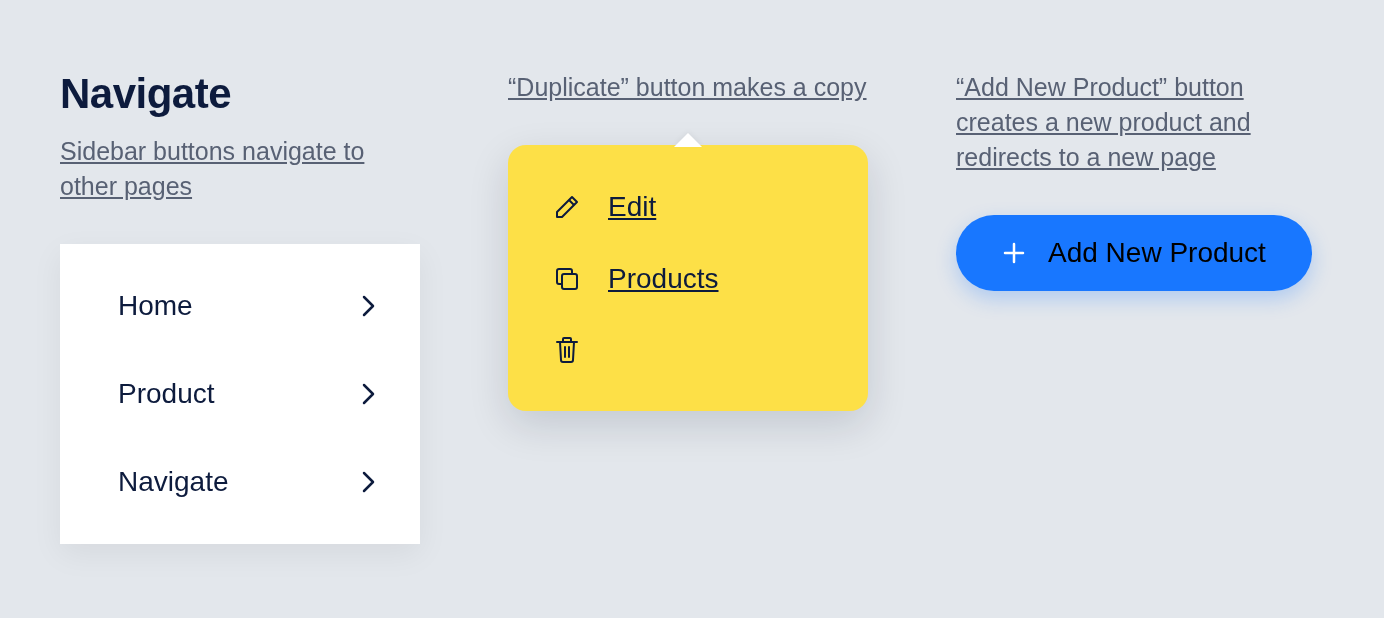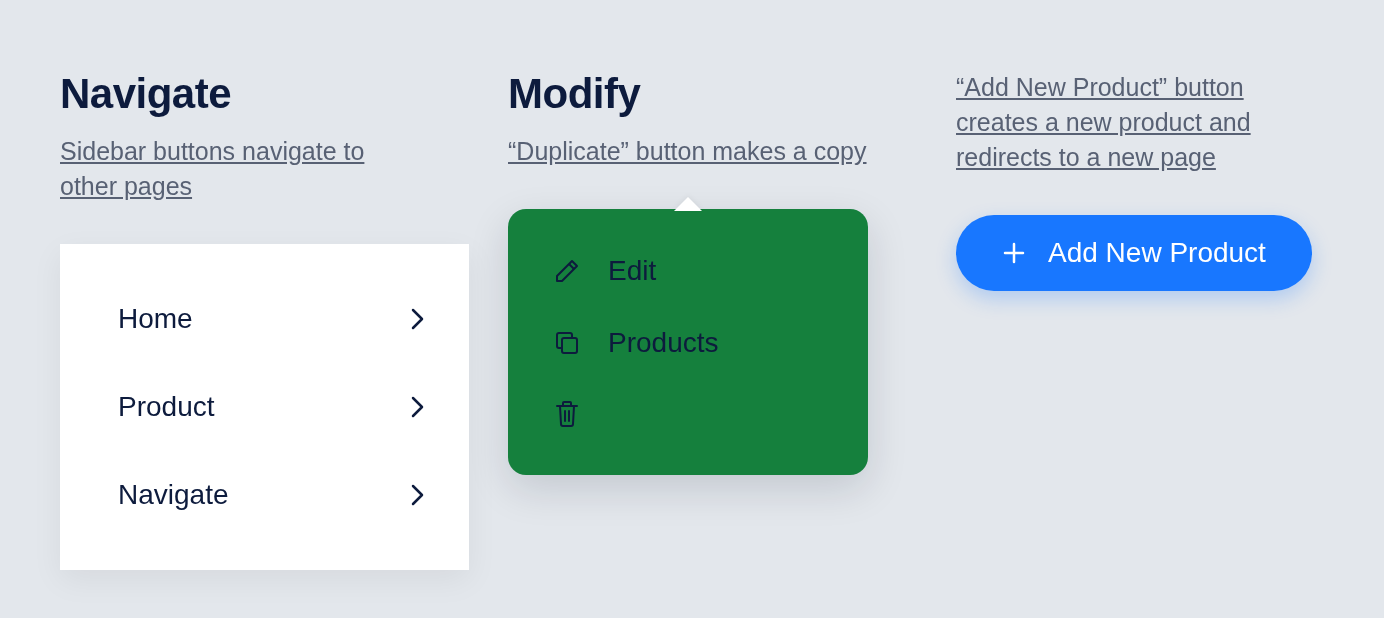--- a/index.html
+++ b/index.html
@@ -31,45 +31,46 @@
     font-size: 25px;
     line-height: 1.4;
     color: #586174;
     margin-bottom: 40px;
     text-decoration: underline;
   }
 
   
   .sidebar {
     background: #ffffff;
-    width: 409px;
-    padding: 31px 0;
+    width: 360px;
+    padding: 18px 0;
     box-shadow: 0 10px 30px rgba(0,0,0,0.06);
   }
   .sidebar-item {
     display: flex;
     align-items: center;
     justify-content: space-between;
     padding: 28px 44px 28px 58px;
     cursor: pointer;
   }
   .sidebar-label {
     font-size: 28px;
     color: #0d1b3d;
   }
   .chevron svg { display: block; }
 
   
   .popover {
     position: relative;
-    background: #15803d;
+    background: #fde047;
     width: 360px;
     border-radius: 18px;
     padding: 26px 0;
     box-shadow: 0 14px 40px rgba(10,20,40,0.14);
+    text-decoration: underline;
   }
   .popover::before {
     content: "";
     position: absolute;
     top: -12px;
     left: 50%;
     transform: translateX(-50%);
     width: 0; height: 0;
     border-left: 14px solid transparent;
     border-right: 14px solid transparent;
@@ -89,21 +90,21 @@
     font-size: 28px;
     color: #0d1b3d;
   }
 
   
   .primary-btn {
     display: inline-flex;
     align-items: center;
     gap: 22px;
     background: #1877ff;
-    color: #ffffff;
+    color: #000000;
     font-size: 28px;
     font-weight: 500;
     padding: 22px 46px;
     border-radius: 999px;
     border: none;
     cursor: pointer;
     box-shadow: 0 8px 20px rgba(24,119,255,0.25);
   }
   .primary-btn svg { display:block; }
 </style>
@@ -138,21 +139,20 @@
         <span class="chevron">
           <svg width="14" height="22" viewBox="0 0 14 22" fill="none">
               <path d="M2 2 L11 11 L2 20" stroke="#0d1b3d" stroke-width="2.5" stroke-linecap="round" stroke-linejoin="round"></path>
             </svg>
         </span>
       </div>
     </div>
   </div>
 
   <div class="col">
-    <h2 class="col-title">Modify</h2>
     <p class="col-desc">“Duplicate” button makes a copy</p>
 
     <div class="popover">
       <div class="menu-item">
         <span class="menu-icon">
           <svg width="28" height="28" viewBox="0 0 28 28" fill="none">
             <path d="M19 4 L24 9 L9 24 L4 24 L4 19 Z" stroke="#0d1b3d" stroke-width="2" stroke-linejoin="round"></path>
             <path d="M16 7 L21 12" stroke="#0d1b3d" stroke-width="2"></path>
           </svg>
         </span>

